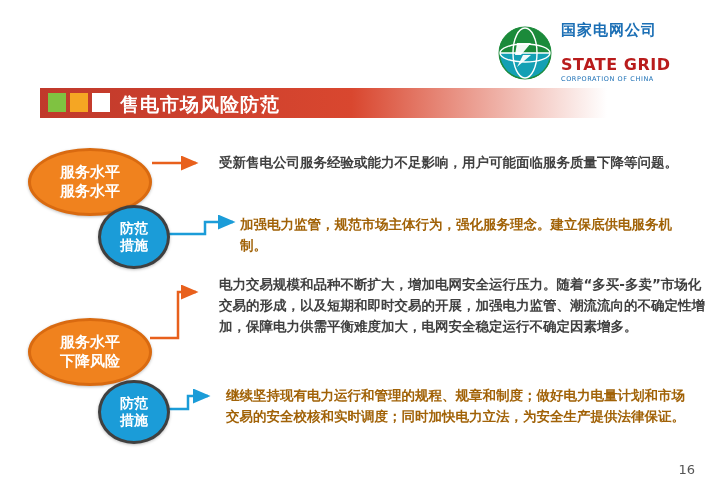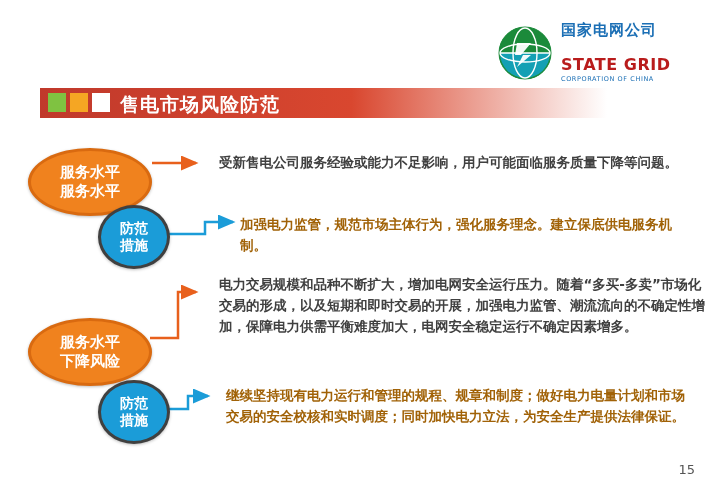--- a/index.html
+++ b/index.html
@@ -236,13 +236,13 @@
 </div>
 
 <div class="body-text t-orange" id="text-service-risk">受新售电公司服务经验或能力不足影响，用户可能面临服务质量下降等问题。</div>
 
 <div class="body-text t-blue" id="text-service-meas">加强电力监管，规范市场主体行为，强化服务理念。建立保底供电服务机制。</div>
 
 <div class="body-text t-orange" id="text-power-risk">电力交易规模和品种不断扩大，增加电网安全运行压力。随着“多买-多卖”市场化交易的形成，以及短期和即时交易的开展，加强电力监管、潮流流向的不确定性增加，保障电力供需平衡难度加大，电网安全稳定运行不确定因素增多。</div>
 
 <div class="body-text t-blue" id="text-power-meas">继续坚持现有电力运行和管理的规程、规章和制度；做好电力电量计划和市场交易的安全校核和实时调度；同时加快电力立法，为安全生产提供法律保证。</div>
 
-<div class="page-num">15</div>
+<div class="page-num">16</div>
 
 </body></html>

